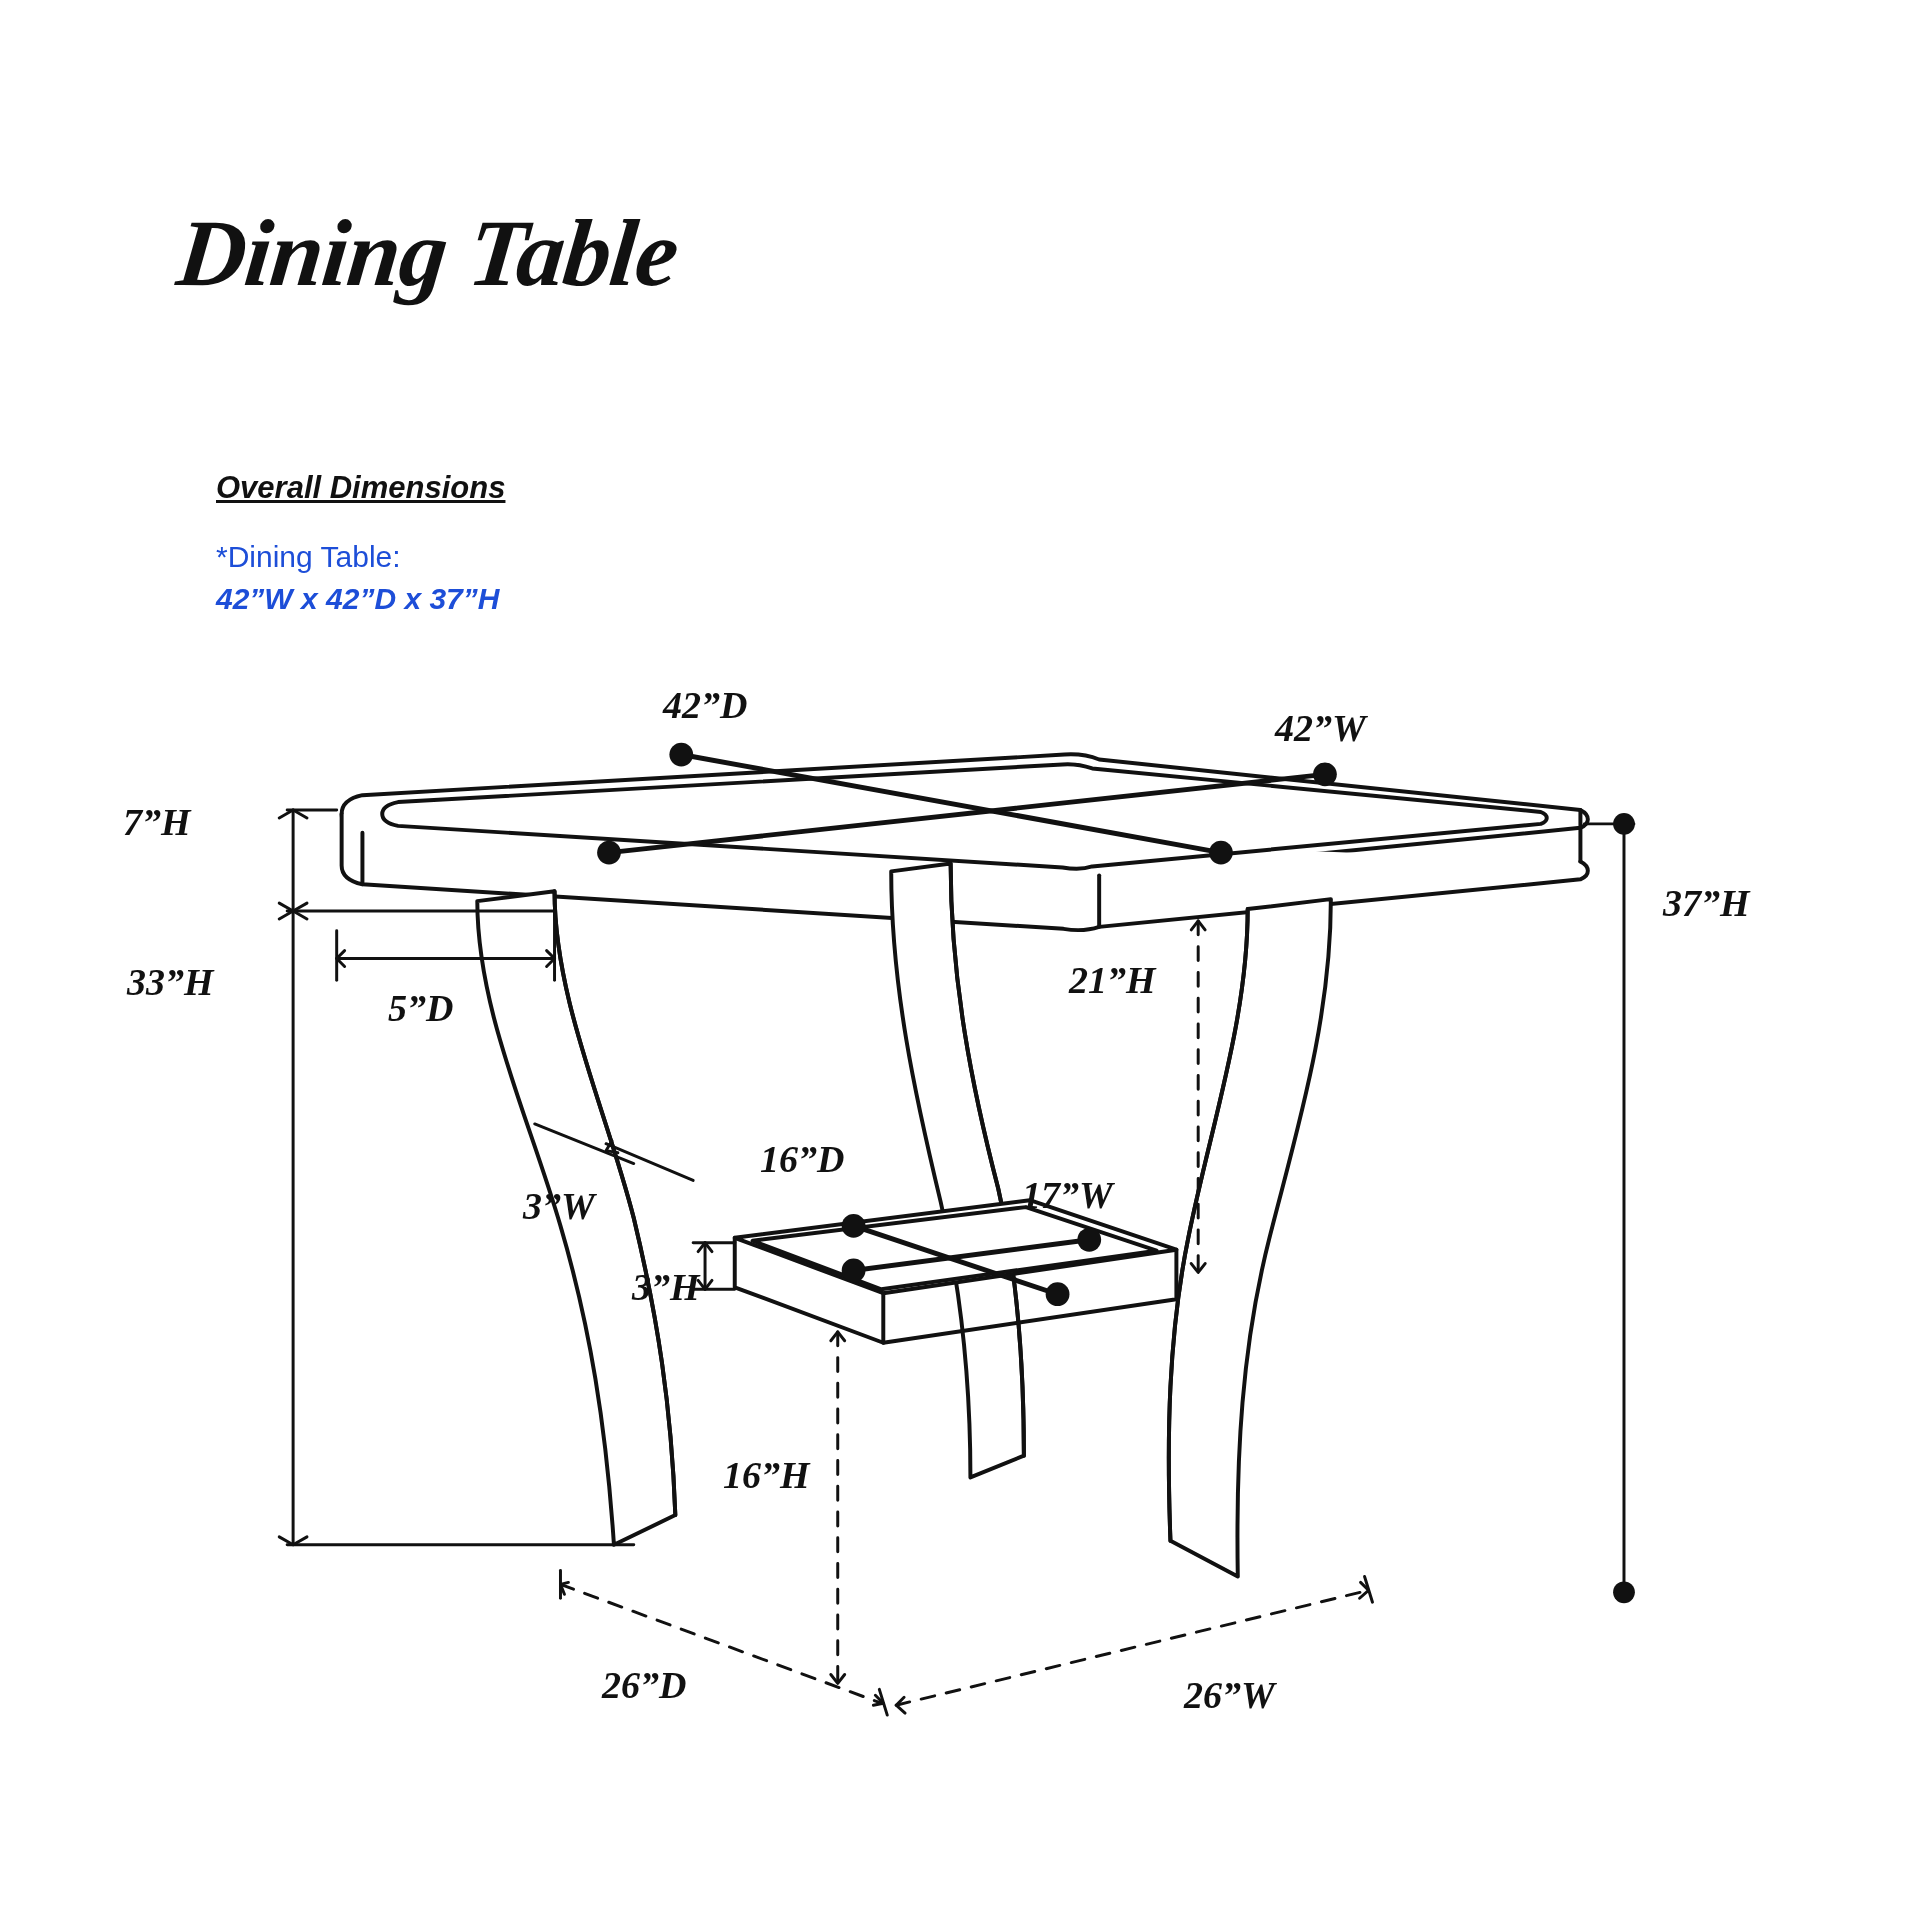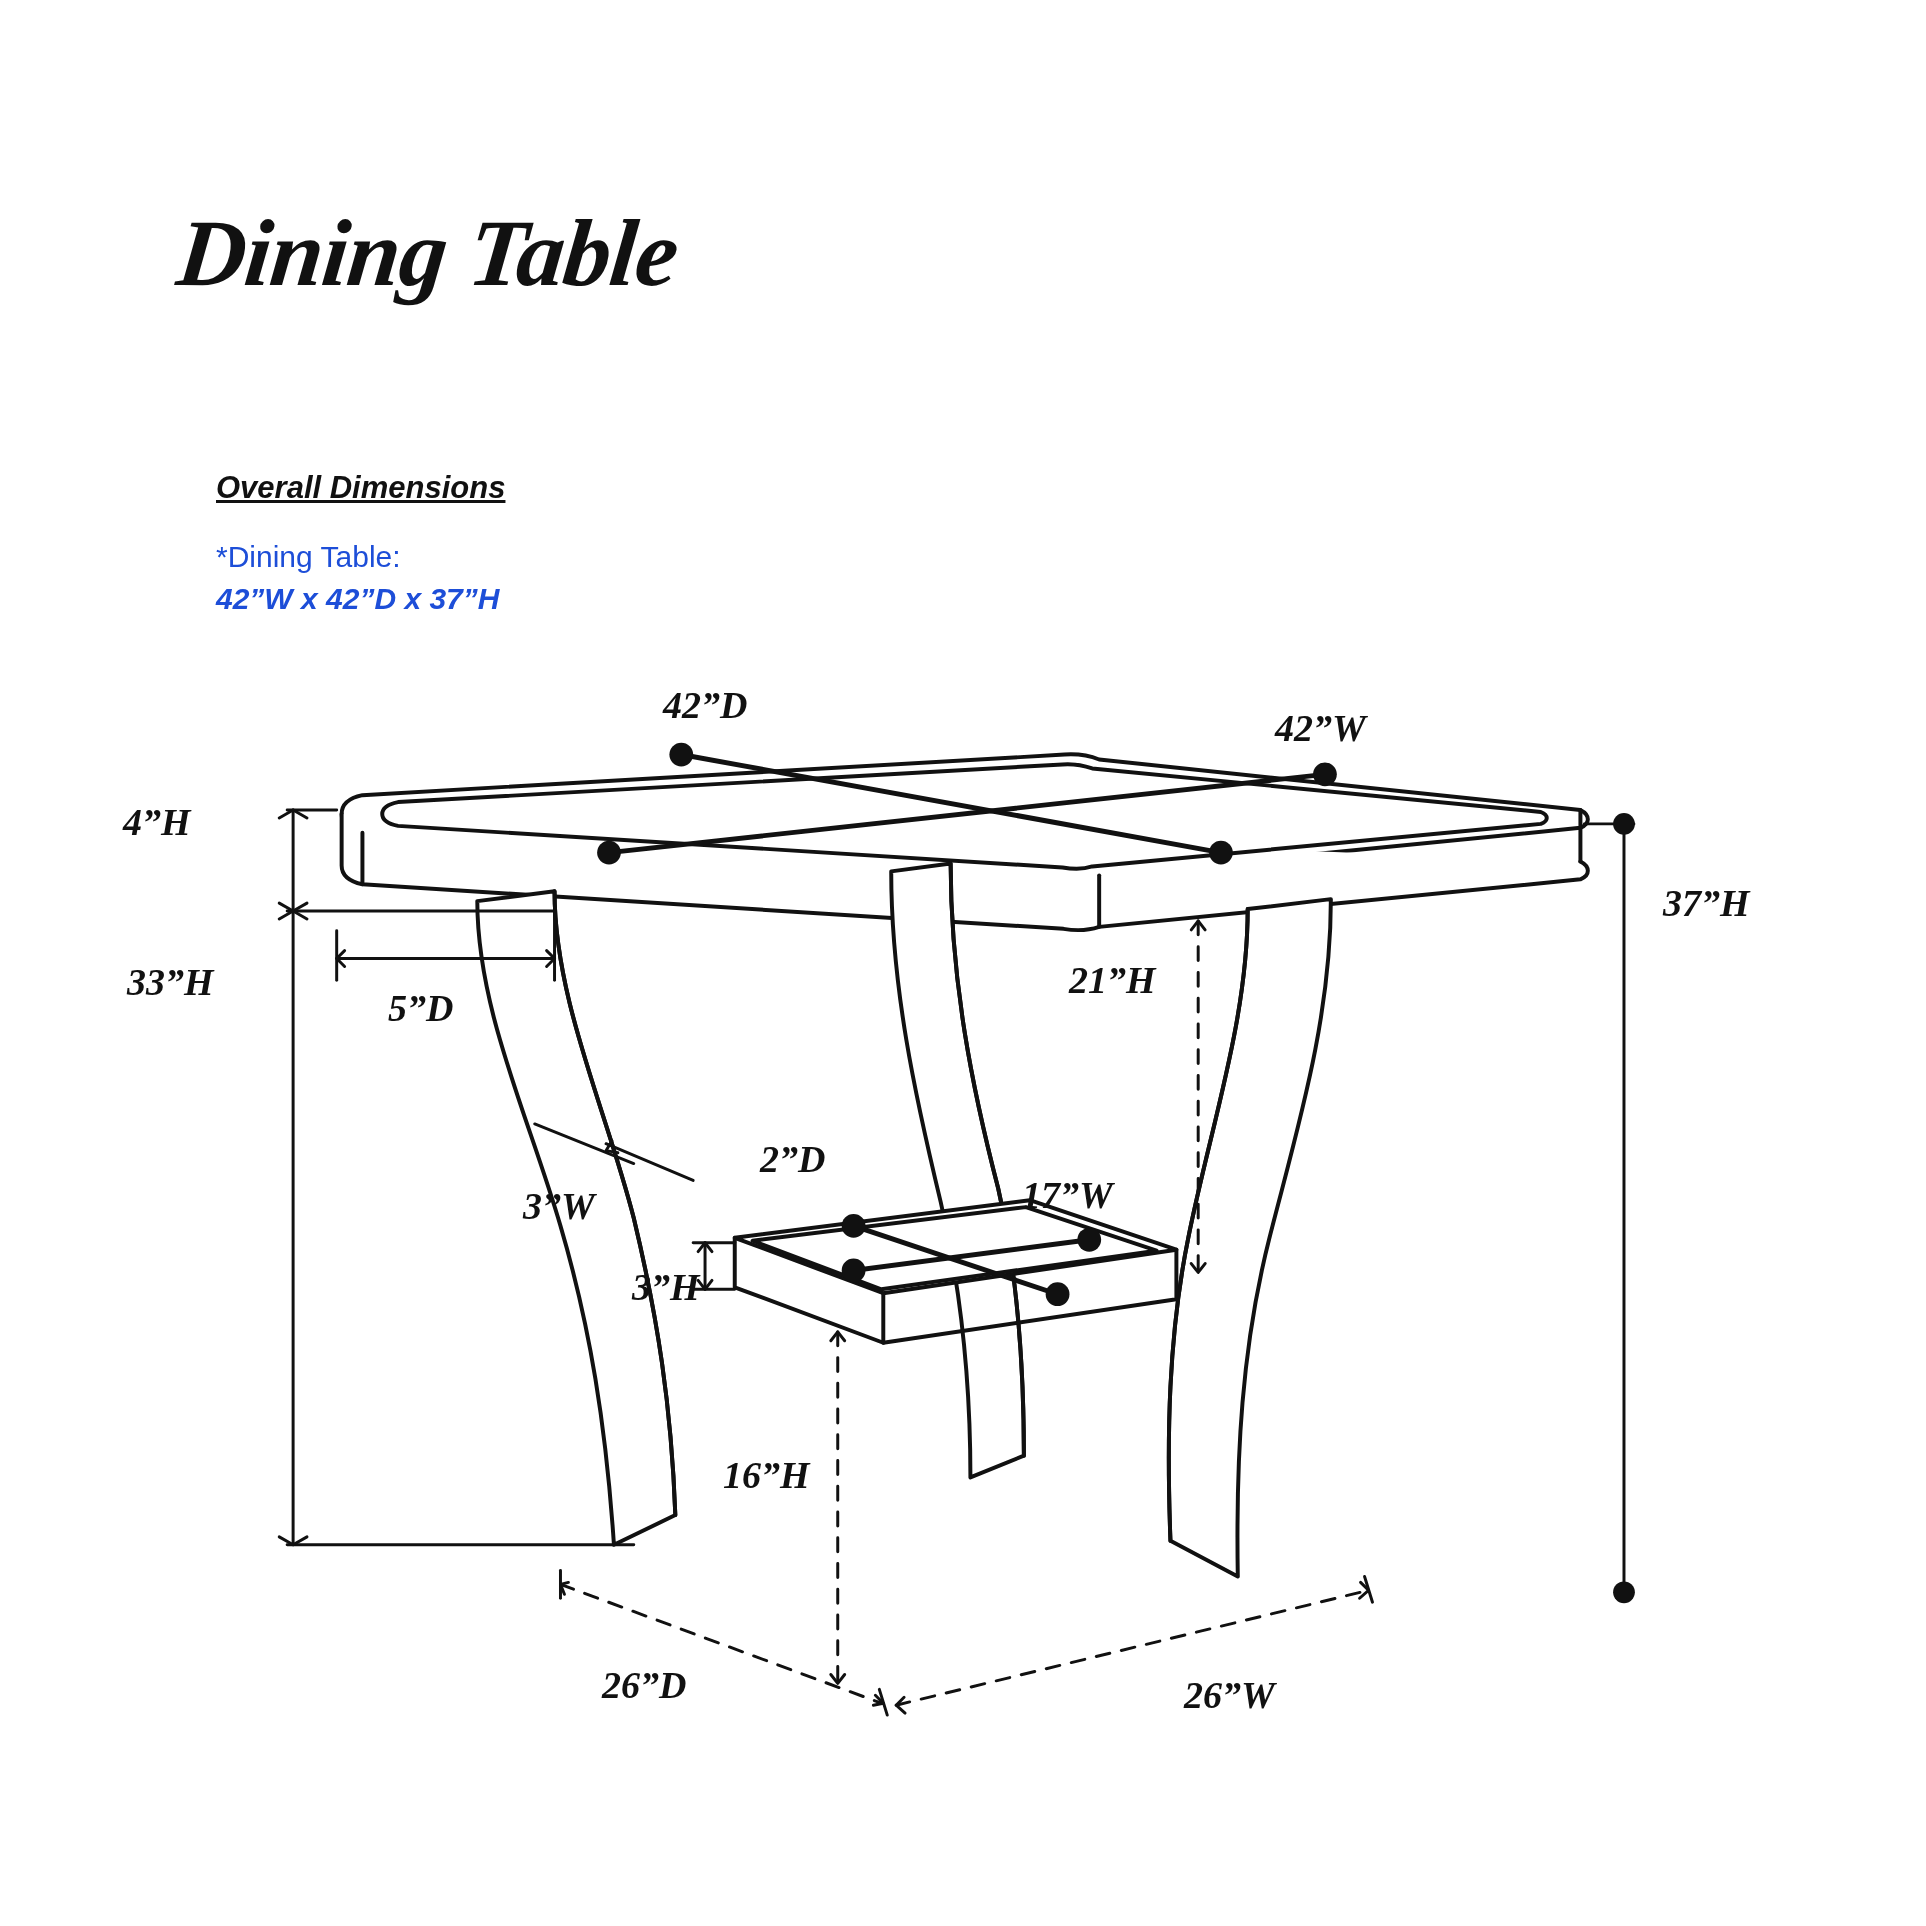--- a/index.html
+++ b/index.html
@@ -214,27 +214,27 @@
 
         <path d="M 1100 1252 L 862 1283" stroke-width="5"></path>
         <circle cx="1100" cy="1252" r="12" fill="#111111" stroke="none"></circle>
         <circle cx="862" cy="1283" r="12" fill="#111111" stroke="none"></circle>
       </g>
     </g>
   </svg>
 
   <div class="dim" style="left:663px;top:683px;">42”D</div>
   <div class="dim" style="left:1275px;top:706px;">42”W</div>
-  <div class="dim" style="left:123px;top:800px;">4”H</div>
+  <div class="dim" style="left:123px;top:800px;">7”H</div>
   <div class="dim" style="left:1663px;top:881px;">37”H</div>
   <div class="dim" style="left:127px;top:960px;">33”H</div>
   <div class="dim" style="left:388px;top:986px;">5”D</div>
   <div class="dim" style="left:1069px;top:958px;">21”H</div>
   <div class="dim" style="left:523px;top:1184px;">3”W</div>
-  <div class="dim" style="left:760px;top:1137px;">2”D</div>
+  <div class="dim" style="left:760px;top:1137px;">16”D</div>
   <div class="dim" style="left:1022px;top:1173px;">17”W</div>
   <div class="dim" style="left:632px;top:1265px;">3”H</div>
   <div class="dim" style="left:723px;top:1453px;">16”H</div>
   <div class="dim" style="left:602px;top:1663px;">26”D</div>
   <div class="dim" style="left:1184px;top:1673px;">26”W</div>
 
 </div>
 
 
 </body></html>

